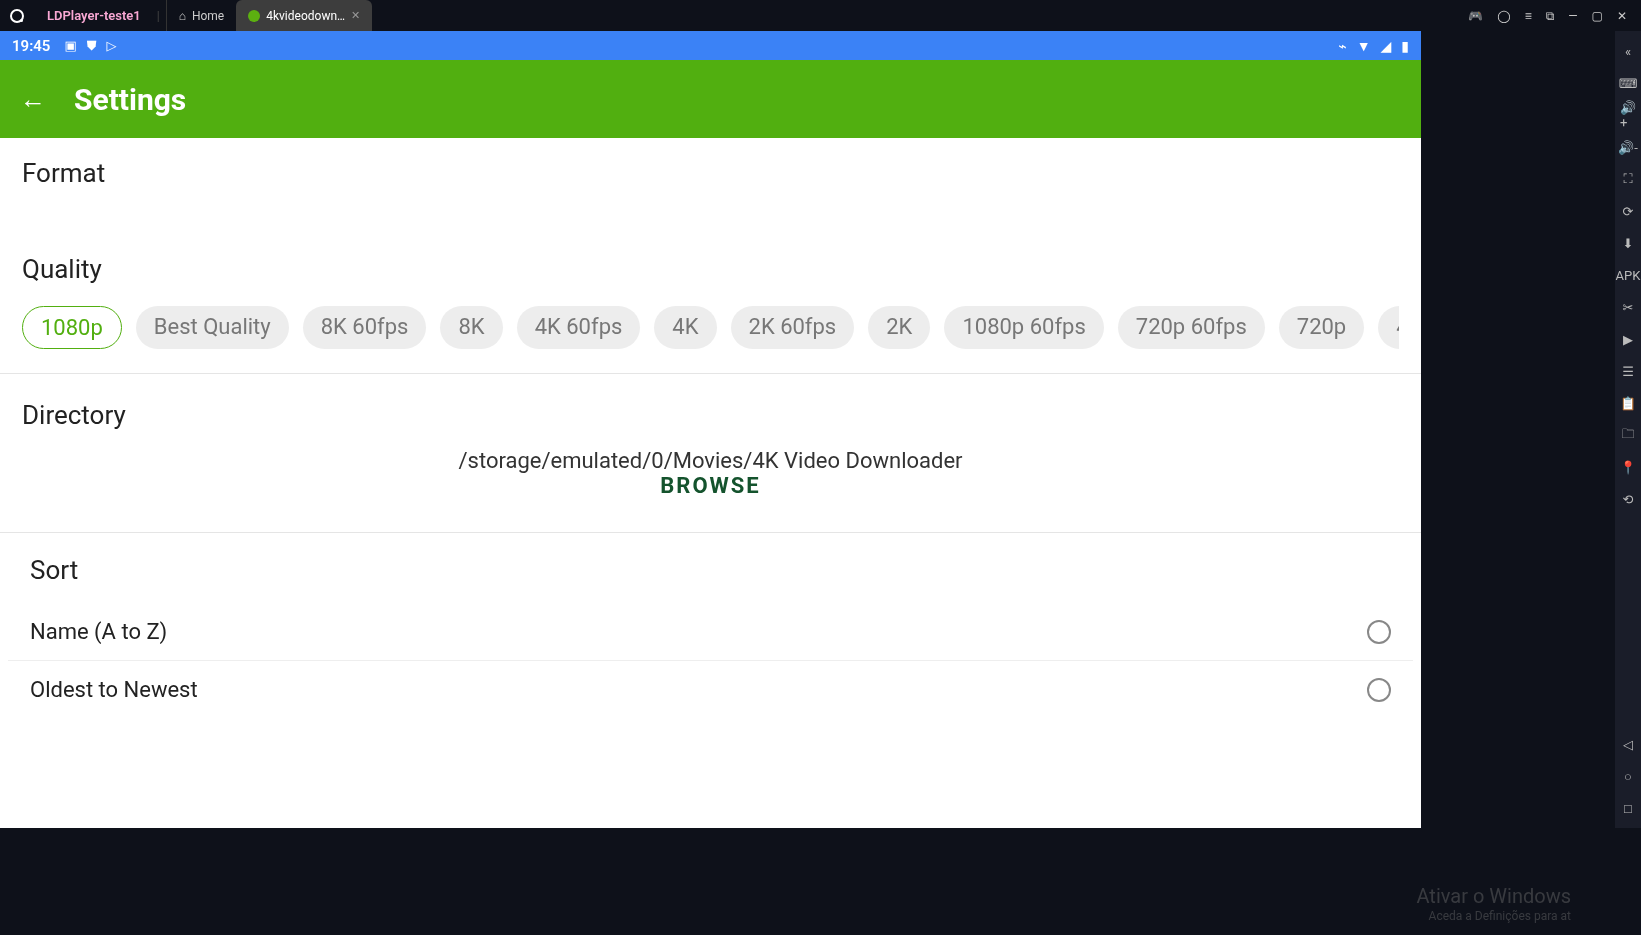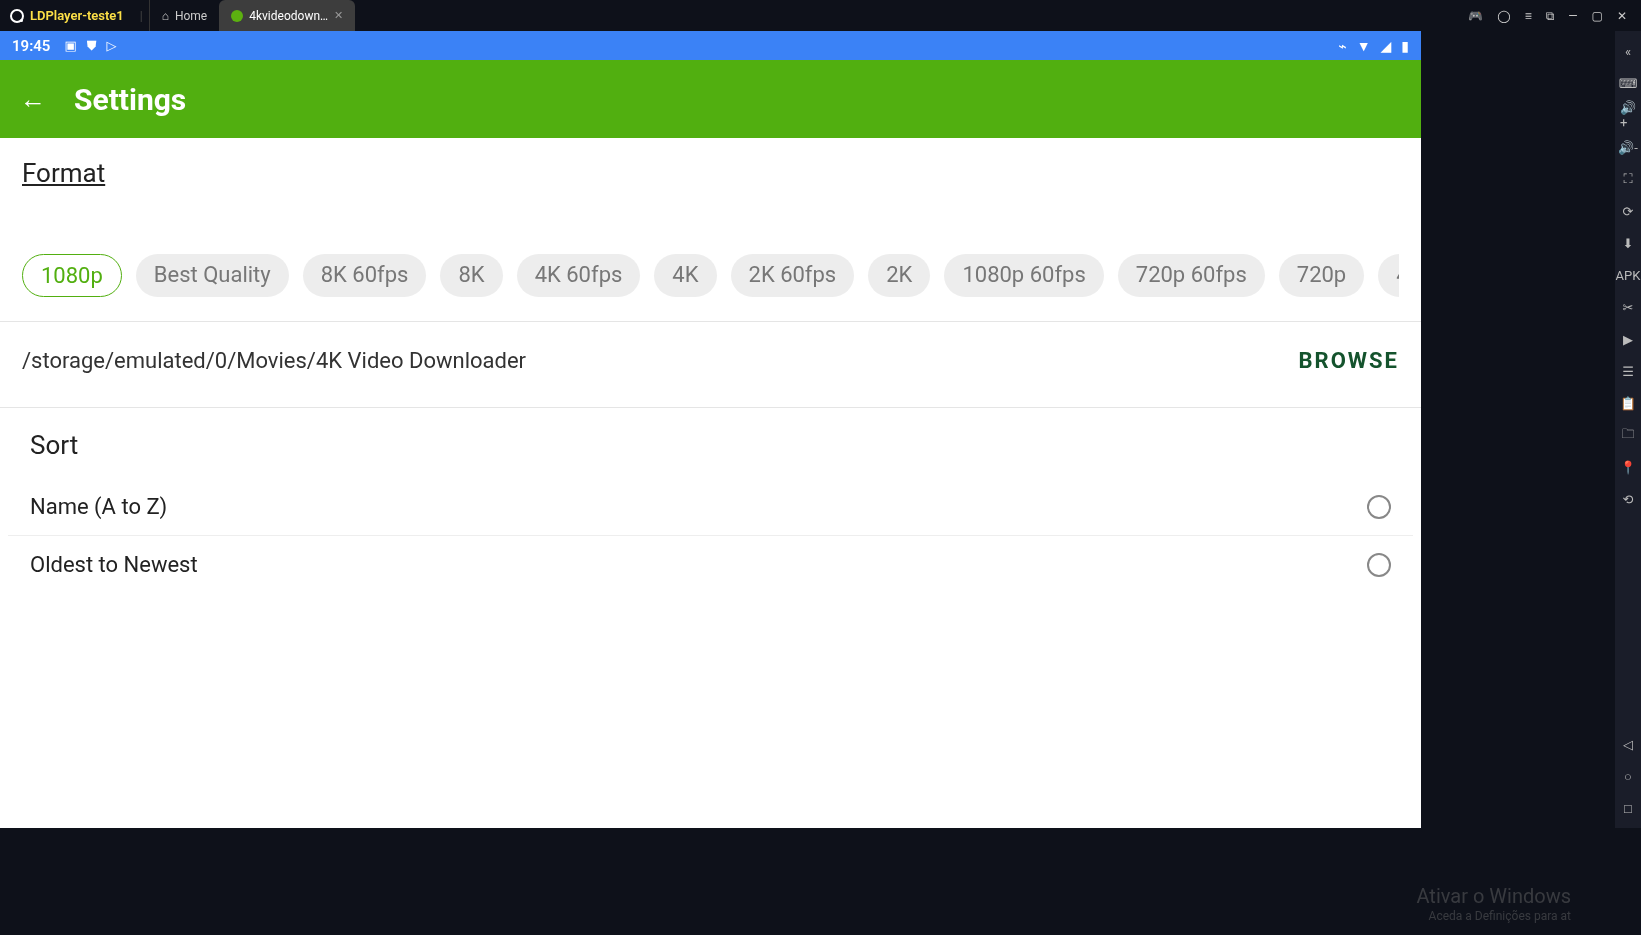--- a/index.html
+++ b/index.html
@@ -1,19 +1,19 @@
 <!DOCTYPE html>
 <html><head>
 <meta charset="utf-8">
 <style>
 * { margin:0; padding:0; box-sizing:border-box; font-family:-apple-system,BlinkMacSystemFont,"Segoe UI",Roboto,Arial,sans-serif; }
 html,body{width:1641px;height:935px;background:#1a1a1a;overflow:hidden;}
 .window{position:absolute;left:0;top:0;width:1641px;height:935px;background:#0e111a;}
 .titlebar{height:31px;background:#0e111a;display:flex;align-items:center;color:#ccc;font-size:12px;}
-.titlebar .app-name{display:flex;align-items:center;gap:6px;padding:0 10px;color:#fde047;font-weight:600;font-size:13px;}
+.titlebar .app-name{display:flex;align-items:center;gap:23px;padding:0 10px;color:#f9a8d4;font-weight:600;font-size:13px;}
 .titlebar .tab{height:31px;display:flex;align-items:center;gap:6px;padding:0 12px;color:#ccc;font-size:12px;}
 .titlebar .tab.home{border-left:1px solid #333;}
 .titlebar .tab.active{background:#3d3d3d;border-radius:6px 6px 0 0;color:#fff;}
 .titlebar .spacer{flex:1;}
 .titlebar .win-ctrl{display:flex;gap:14px;padding:0 14px;color:#ccc;}
 .titlebar .win-ctrl span{cursor:pointer;}
 .close-x{font-size:11px;color:#999;}
 .home-icon{font-size:12px;}
 .logo-circle{width:14px;height:14px;border:2px solid #fff;border-radius:50%;display:inline-block;position:relative;}
 .logo-circle::after{content:"";position:absolute;width:3px;height:3px;background:#fff;border-radius:50%;right:-1px;bottom:-1px;}
@@ -25,27 +25,27 @@
 .status-bar{height:29px;background:#3b82f6;display:flex;align-items:center;color:#fff;font-size:15px;padding:0 12px;}
 .status-bar .time{font-weight:600;margin-right:14px;}
 .status-bar .st-icn{margin-right:10px;font-size:13px;}
 .status-bar .spacer{flex:1;}
 .status-bar .st-right{display:flex;align-items:center;gap:10px;font-size:14px;}
 .app-header{height:78px;background:#51af10;display:flex;align-items:center;padding:0 20px;color:#fff;}
 .app-header .back{font-size:26px;margin-right:28px;cursor:pointer;}
 .app-header .title{font-size:30px;font-weight:700;}
 .app-body{height:calc(797px - 29px - 78px);overflow:hidden;background:#fff;}
 .section{padding:20px 22px 24px;}
-.section h2{font-size:26px;font-weight:400;color:#222;margin-bottom:22px;text-decoration:underline;}
+.section h2{font-size:26px;font-weight:400;color:#222;margin-bottom:22px;}
 .chips{display:flex;gap:14px;flex-wrap:nowrap;overflow:hidden;}
 .chip{padding:8px 18px;border-radius:999px;background:#ededed;color:#777;font-size:22px;white-space:nowrap;cursor:pointer;}
 .chip.sel{background:#fff;border:1.5px solid #52af10;color:#52af10;}
 .dir-sec{border-top:1px solid #e5e5e5;padding:26px 22px 34px;}
 .dir-sec h2{font-size:26px;font-weight:400;color:#222;margin-bottom:18px;}
-.dir-row{display:flex;align-items:center;justify-content:space-between;}
+.dir-row{display:flex;align-items:center;justify-content:space-between;flex-direction:column;}
 .dir-path{font-size:22px;color:#333;}
 .browse{color:#14532d;font-size:22px;font-weight:700;letter-spacing:2px;cursor:pointer;}
 .sort-sec{border-top:1px solid #e5e5e5;padding:22px 8px 0;}
 .sort-sec h2{font-size:26px;font-weight:400;color:#222;padding:0 22px 18px;}
 .sort-row{display:flex;align-items:center;justify-content:space-between;padding:16px 22px;border-top:1px solid #eee;font-size:22px;color:#222;cursor:pointer;}
 .sort-row:first-of-type{border-top:none;}
 .radio{width:24px;height:24px;border:2.5px solid #888;border-radius:50%;display:flex;align-items:center;justify-content:center;}
 .radio.sel{border-color:#52af10;}
 .radio.sel::after{content:"";width:12px;height:12px;background:#52af10;border-radius:50%;}
 .watermark{position:absolute;right:70px;bottom:10px;color:rgba(120,120,120,.4);font-size:20px;text-align:right;line-height:1.3;}
@@ -104,38 +104,40 @@
       <span class="title">Settings</span>
     </div>
 
     <div class="app-body">
 
       <div class="section">
         <h2>Format</h2>
       </div>
 
       <div class="section">
+        <h2>Quality</h2>
         <div class="chips">
           <div class="chip sel">1080p</div>
           <div class="chip">Best Quality</div>
           <div class="chip">8K 60fps</div>
           <div class="chip">8K</div>
           <div class="chip">4K 60fps</div>
           <div class="chip">4K</div>
           <div class="chip">2K 60fps</div>
           <div class="chip">2K</div>
           <div class="chip">1080p 60fps</div>
           <div class="chip">720p 60fps</div>
           <div class="chip">720p</div>
           <div class="chip">480p</div>
 
         </div>
       </div>
 
       <div class="dir-sec">
+        <h2>Directory</h2>
         <div class="dir-row">
           <span class="dir-path">/storage/emulated/0/Movies/4K Video Downloader</span>
           <span class="browse">BROWSE</span>
         </div>
       </div>
 
       <div class="sort-sec">
         <h2>Sort</h2>
         <div class="sort-row">
           <span>Name (A to Z)</span>

